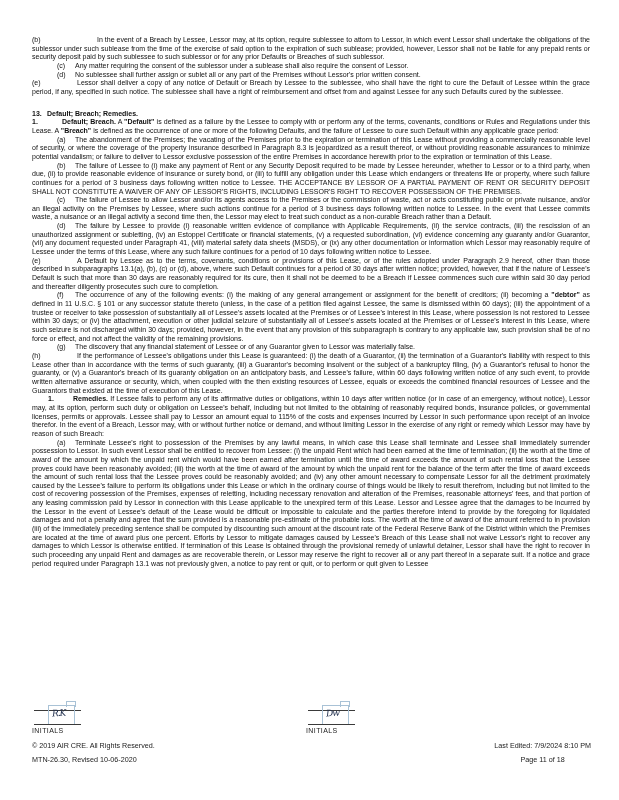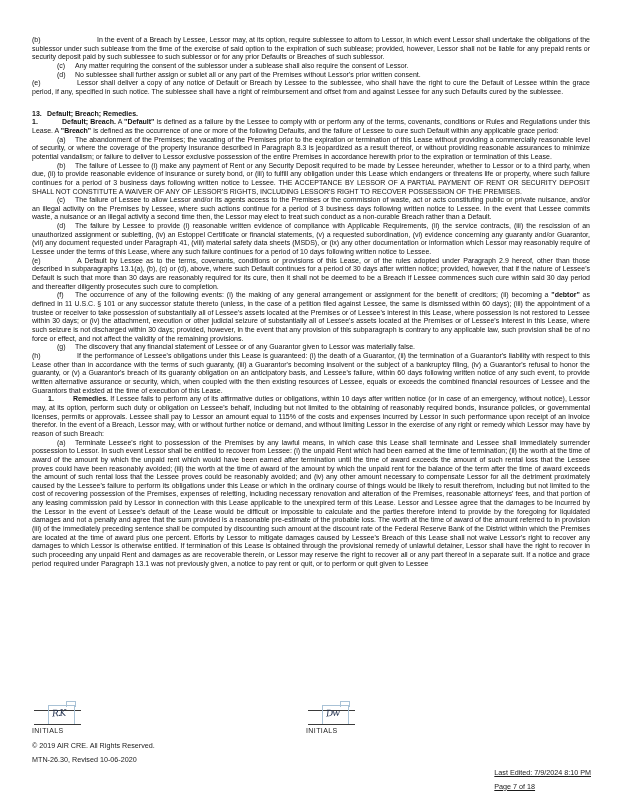--- a/index.html
+++ b/index.html
@@ -41,21 +41,21 @@
     font-size:9px;line-height:10px;color:#22304e;
     transform:rotate(-4deg);letter-spacing:-1px;white-space:nowrap;
   }
   .init-label{
     position:absolute;left:0;top:26px;
     font-size:7px;letter-spacing:0.4px;color:#1a1a1a;
   }
 
   
   .footer-left{position:absolute;left:32px;top:739px;font-size:7.2px;line-height:13.5px;color:#1a1a1a;}
-  .footer-right{position:absolute;right:28px;top:766px;font-size:7.2px;line-height:13.5px;color:#1a1a1a;text-align:left;text-decoration:underline;}
+  .footer-right{position:absolute;right:28px;top:739px;font-size:7.2px;line-height:13.5px;color:#1a1a1a;text-align:center;}
 </style>
 </head>
 <body>
 
 <div class="page">
 
   <div class="body-text">
       <p class="para s-A1"><span class="lbl">(b)</span><span>In the event of a Breach by Lessee, Lessor may, at its option, require sublessee to attorn to Lessor, in which event Lessor shall undertake the obligations of the sublessor under such sublease from the time of the exercise of said option to the expiration of such sublease; provided, however, Lessor shall not be liable for any prepaid rents or security deposit paid by such sublessee to such sublessor or for any prior Defaults or Breaches of such sublessor.</span></p>
       <p class="para s-B"><span class="lbl">(c)</span><span>Any matter requiring the consent of the sublessor under a sublease shall also require the consent of Lessor.</span></p>
       <p class="para s-B"><span class="lbl">(d)</span><span>No sublessee shall further assign or sublet all or any part of the Premises without Lessor's prior written consent.</span></p>
@@ -94,16 +94,16 @@
     <div class="init-label">INITIALS</div>
   </div>
 
   <div class="footer-left">
     <div>© 2019 AIR CRE.  All Rights Reserved.</div>
     <div>MTN-26.30, Revised 10-06-2020</div>
   </div>
 
   <div class="footer-right">
     <div>Last Edited: 7/9/2024 8:10 PM</div>
-    <div>Page 7 of 18</div>
+    <div>Page 11 of 18</div>
   </div>
 
 </div>
 
 </body></html>

